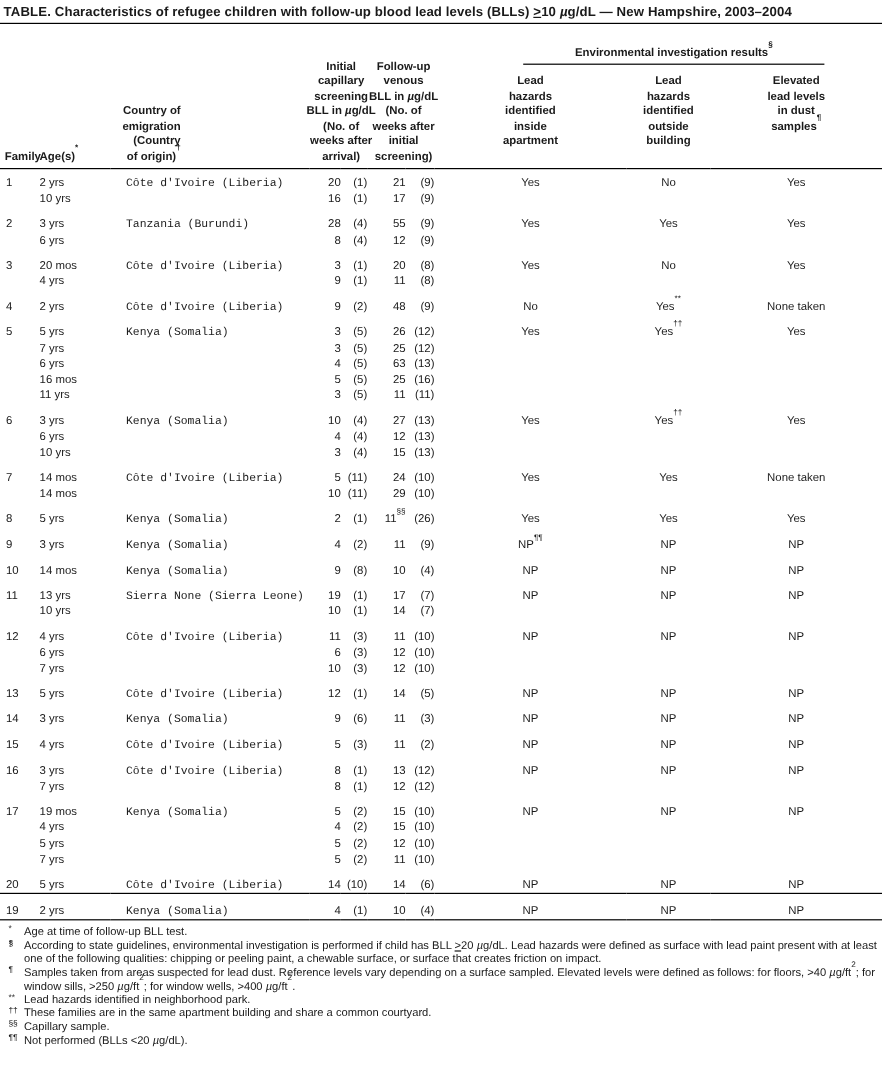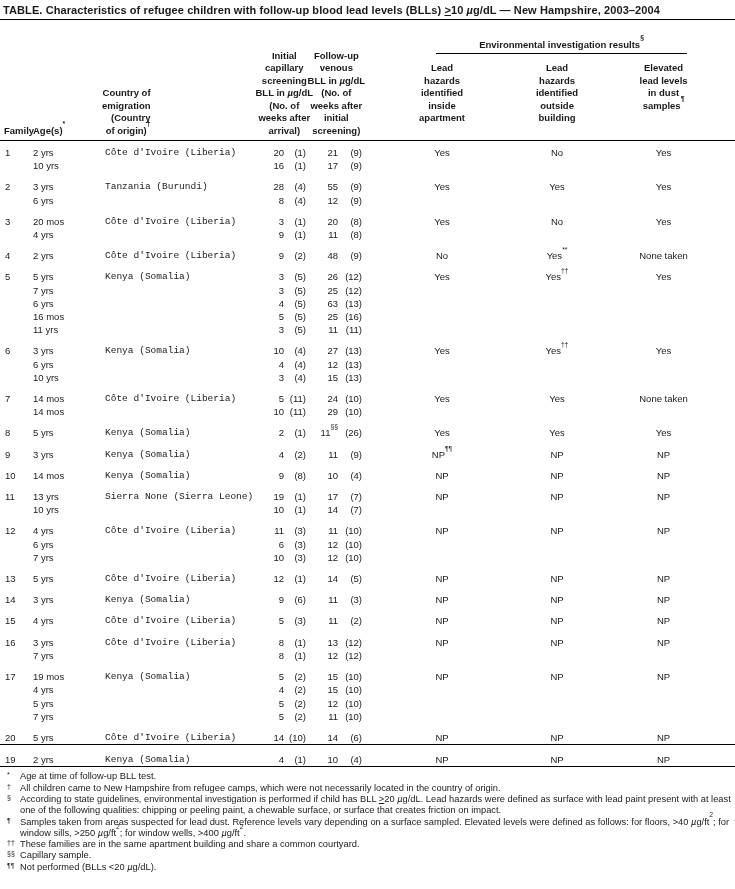--- a/index.html
+++ b/index.html
@@ -631,21 +631,22 @@
           <td class="c-num">(4)</td>
           <td class="c-env">NP</td>
           <td class="c-env">NP</td>
           <td class="c-env">NP</td>
         </tr>
       </tbody>
     </table>
 
   <div class="footnotes" id="footnotes">
       <div class="fn"><span class="fn-sym">*</span><span>Age at time of follow-up BLL test.</span></div>
-      <div class="fn"><span class="fn-sym">†</span><span>All children came to New Hampshire from refugee camps, which were not necessarily located in the country of origin.</span></div>
+      <div class="fn"><span class="fn-sym">†</span></div>
       <div class="fn"><span class="fn-sym">§</span><span>According to state guidelines, environmental investigation is performed if child has BLL <span class="u">&gt;</span>20 <i>µ</i>g/dL. Lead hazards were defined as surface with lead paint present with at least one of the following qualities: chipping or peeling paint, a chewable surface, or surface that creates friction on impact.</span></div>
       <div class="fn"><span class="fn-sym">¶</span><span>Samples taken from areas suspected for lead dust. Reference levels vary depending on a surface sampled. Elevated levels were defined as follows: for floors, &gt;40 <i>µ</i>g/ft<sup>2</sup>; for window sills, &gt;250 <i>µ</i>g/ft<sup>2</sup>; for window wells, &gt;400 <i>µ</i>g/ft<sup>2</sup>.</span></div>
+      <div class="fn"><span class="fn-sym">**</span><span>Lead hazards identified in neighborhood park.</span></div>
       <div class="fn"><span class="fn-sym">††</span><span>These families are in the same apartment building and share a common courtyard.</span></div>
       <div class="fn"><span class="fn-sym">§§</span><span>Capillary sample.</span></div>
       <div class="fn"><span class="fn-sym">¶¶</span><span>Not performed (BLLs &lt;20 <i>µ</i>g/dL).</span></div>
     </div>
 
 </div>
 
 </body></html>

